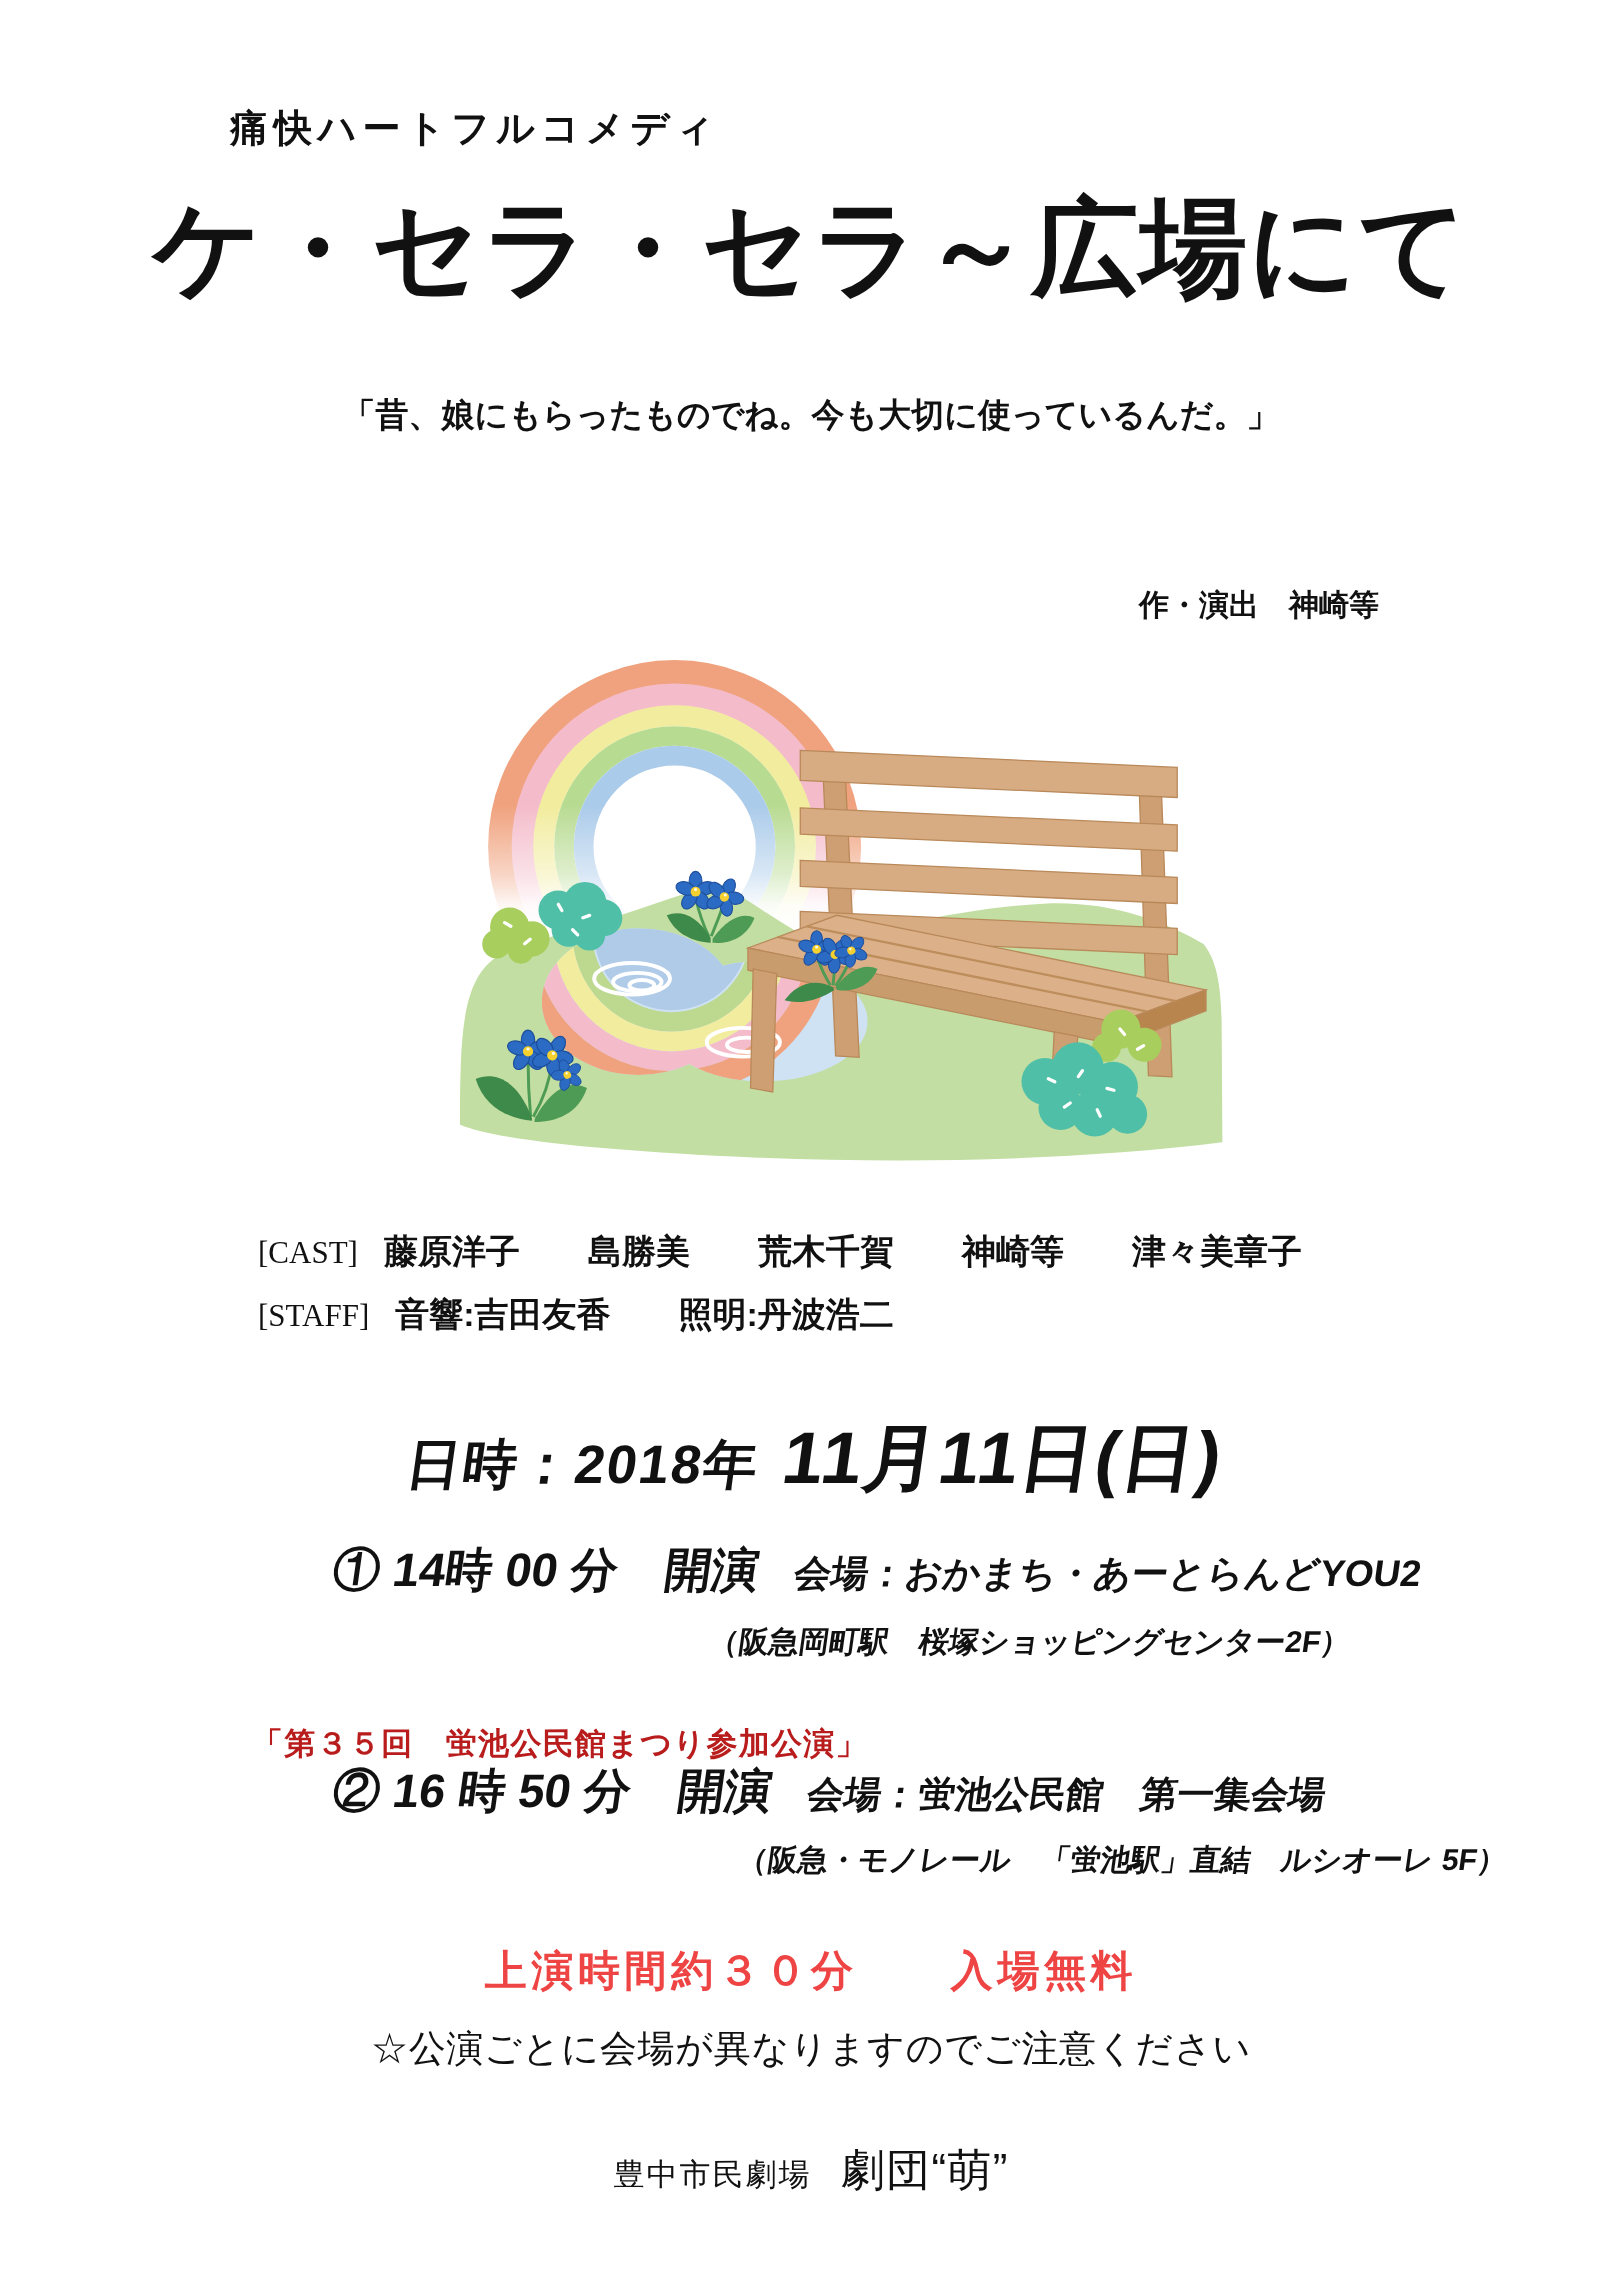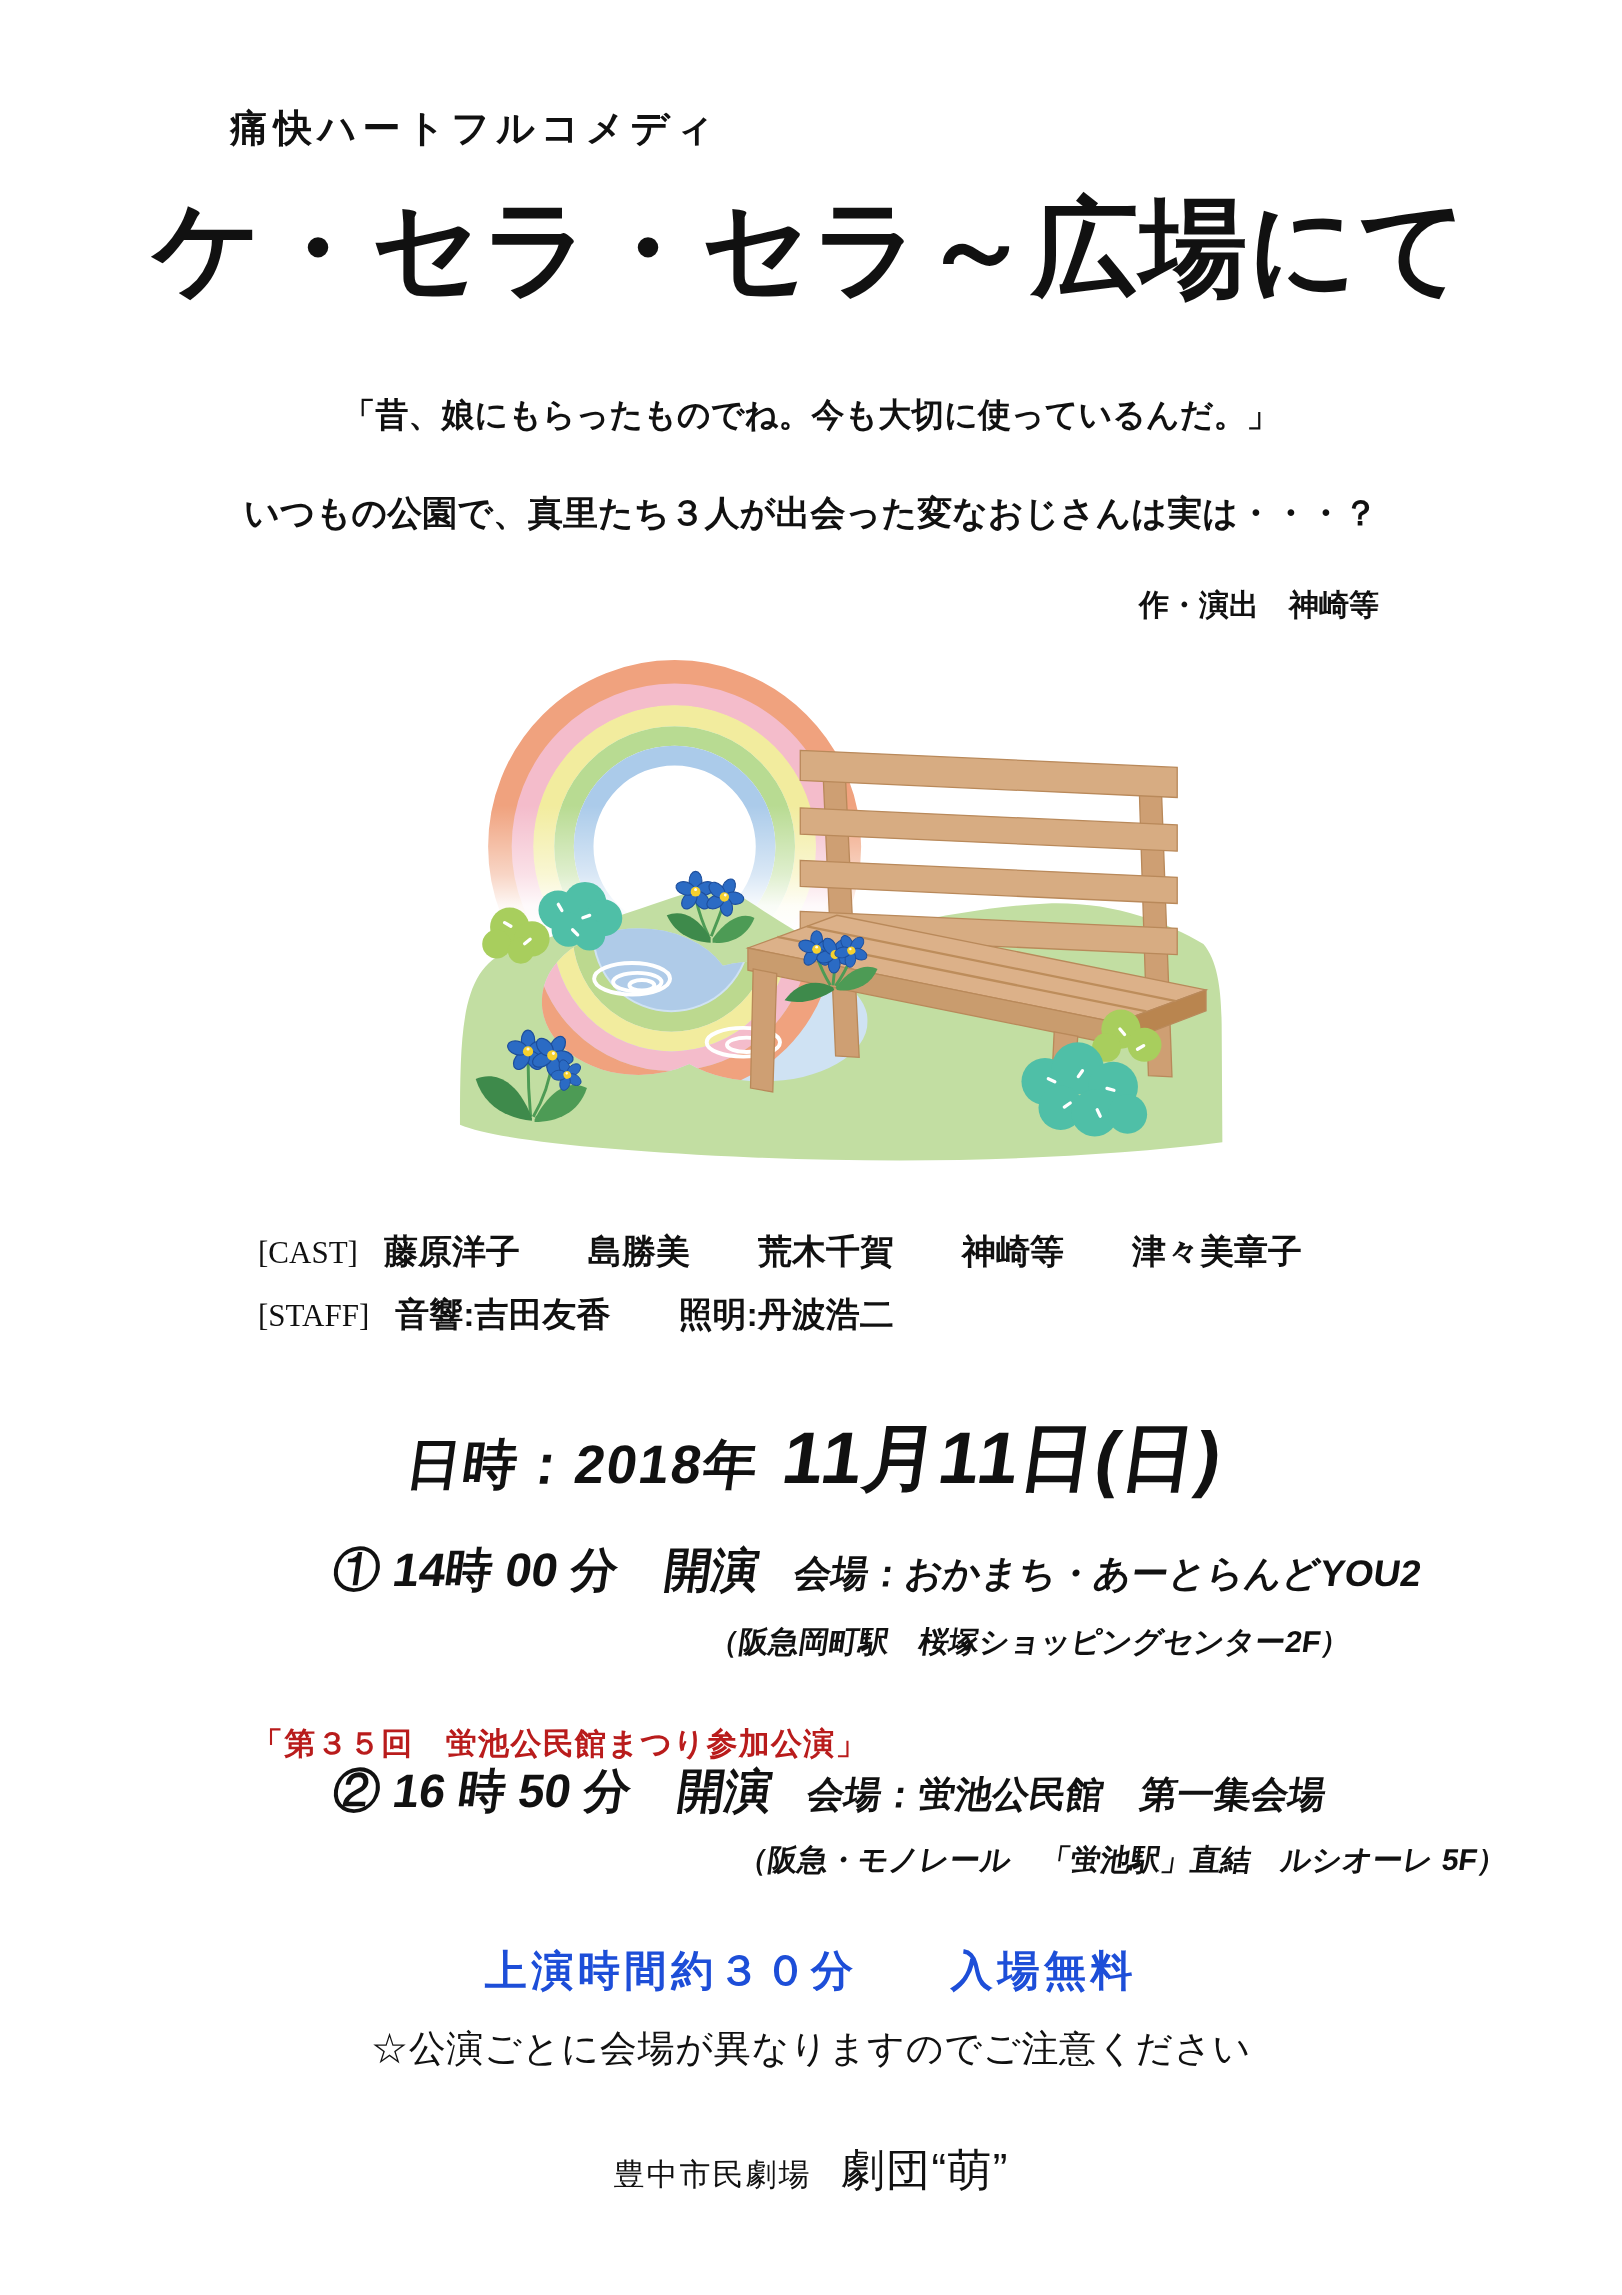--- a/index.html
+++ b/index.html
@@ -45,21 +45,20 @@
 <body>
 
 <div class="page">
 
   <div class="abs tagline">痛快ハートフルコメディ</div>
 
   <h1 class="abs title">ケ・セラ・セラ～広場にて</h1>
 
   <div class="abs ctr quote">「昔、娘にもらったものでね。今も大切に使っているんだ。」</div>
 
-  <div class="abs ctr lead">いつもの公園で、真里たち３人が出会った変なおじさんは実は・・・？</div>
 
   <div class="abs credit">作・演出　神崎等</div>
 
   <svg class="scene" viewBox="690 985 1190 790" xmlns="http://www.w3.org/2000/svg">
     <defs>
       <clipPath id="rainbowClip">
           <rect x="690" y="985" width="700" height="435"></rect>
         </clipPath>
       <clipPath id="pondClip">
         <ellipse cx="975" cy="1530" rx="148" ry="112"></ellipse>
@@ -236,21 +235,21 @@
 
   <div class="abs festival" style="color:#b91c1c;text-align:right;">「第３５回　蛍池公民館まつり参加公演」</div>
 
   <div class="abs showline show2">
     <span class="ob"><span class="show-time">② 16 時 50 分　開演</span><span class="show-venue">会場：蛍池公民館　第一集会場</span></span>
   </div>
   <div class="abs access access2">
     <span class="ob">（阪急・モノレール　「蛍池駅」直結　ルシオーレ 5F）</span>
   </div>
 
-  <div class="abs ctr redline" style="color:#1d4ed8;">上演時間約３０分　　入場無料</div>
+  <div class="abs ctr redline" style="color:#ef4444;">上演時間約３０分　　入場無料</div>
 
   <div class="abs ctr starline">☆公演ごとに会場が異なりますのでご注意ください</div>
 
 
   <div class="abs ctr footerline">
     <span class="theater">豊中市民劇場</span><span class="troupe">劇団“萌”</span>
   </div>
 
 </div>
 

